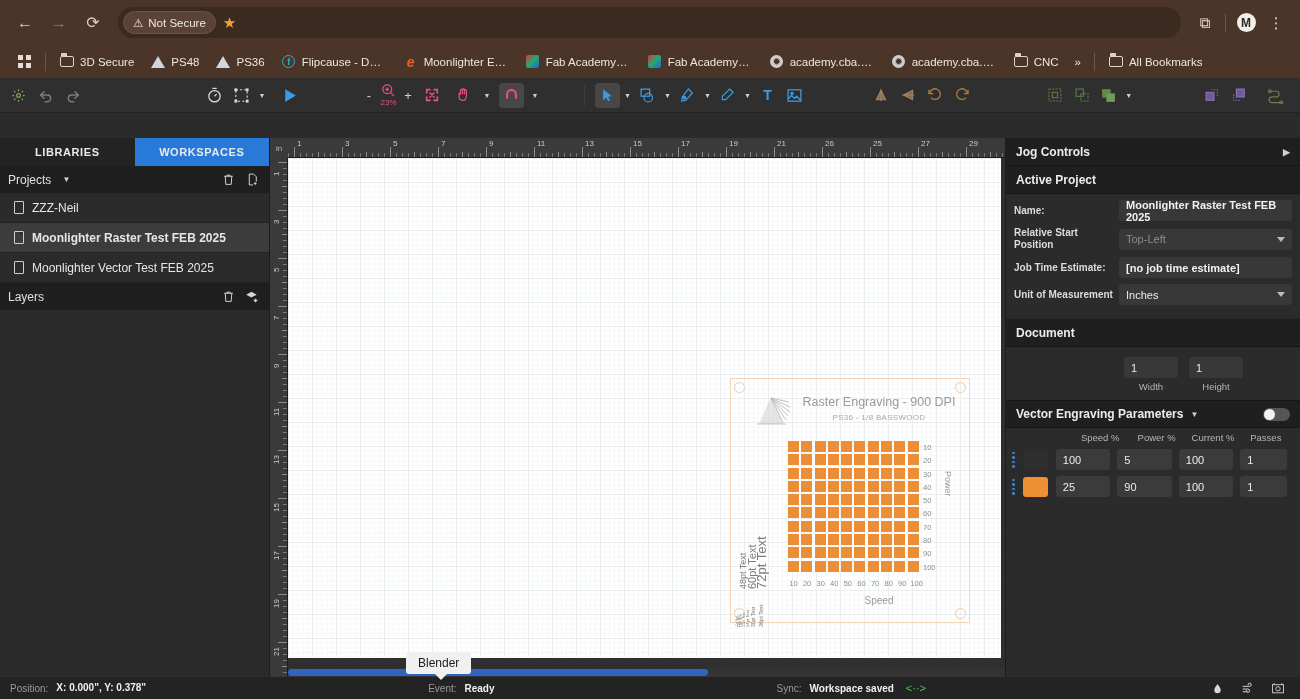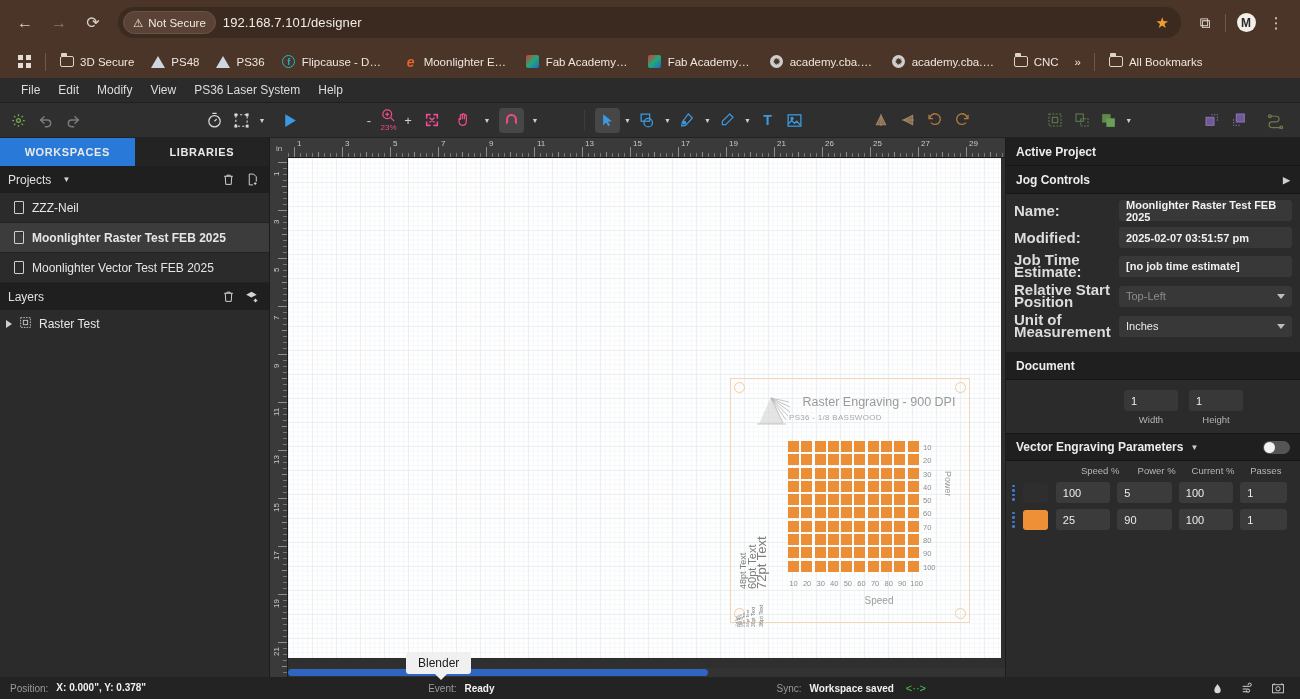--- a/index.html
+++ b/index.html
@@ -103,42 +103,42 @@
     background-image:
       linear-gradient(to right, #eceff2 1px, transparent 1px),
       linear-gradient(to bottom, #eceff2 1px, transparent 1px),
       linear-gradient(to right, #f5f7f9 1px, transparent 1px),
       linear-gradient(to bottom, #f5f7f9 1px, transparent 1px);
     background-size: 24px 24px, 24px 24px, 4.8px 4.8px, 4.8px 4.8px;
   }
   .artboard { position:absolute; left:442px; top:220px; width:240px; height:245px; border:1px solid #f3d5b8; }
   .reg { position:absolute; width:11px; height:11px; border:1px solid #f0cda8; border-radius:50%; }
   .art-title { position:absolute; left:58px; top:16px; width:180px; text-align:center; font-size:12.5px; color:#9a9a9a; font-family:"Liberation Sans",sans-serif; }
-  .art-sub { position:absolute; left:58px; top:34px; width:180px; text-align:left; font-size:8px; color:#a8a8a8; letter-spacing:.3px; }
+  .art-sub { position:absolute; left:58px; top:34px; width:180px; text-align:center; font-size:8px; color:#a8a8a8; letter-spacing:.3px; }
   .fanlogo { position:absolute; left:22px; top:14px; width:40px; height:34px; }
   .gridarea { position:absolute; left:57px; top:62px; }
   .cell { width:11px; height:11px; background:#ec8e35; display:inline-block; }
   .gridrow { display:flex; gap:2.3px; margin-bottom:2.3px; }
   .plabels { position:absolute; left:192px; top:62px; font-size:7.5px; color:#8e8e8e; line-height:13.3px; }
   .slabels { position:absolute; left:57px; top:200px; font-size:7.5px; color:#8e8e8e; display:flex; gap:2.6px; }
   .slabels span { width:11px; text-align:center; display:block; }
   .axis-power { position:absolute; left:222px; top:92px; font-size:9px; color:#9b9b9b; transform:rotate(90deg); transform-origin:left top; }
   .axis-speed { position:absolute; left:58px; top:216px; width:180px; text-align:center; font-size:10px; color:#9b9b9b; }
   .textcol { position:absolute; left:8px; top:60px; height:150px; width:48px; }
   .vtxt { position:absolute; transform:rotate(-90deg); transform-origin:left bottom; color:#7c7c7c; white-space:nowrap; font-family:"Liberation Sans",sans-serif;}
   .hscroll { position:absolute; left:18px; right:0; bottom:0; height:9px; background:#333; }
   .hscroll i { position:absolute; left:0; top:1px; height:7px; width:420px; background:#2f65c0; border-radius:4px; }
 
   
   .right { width:295px; background:#2b2b2b; border-left:1px solid #1c1c1c; }
   .rp-head { height:28px; background:#1f1f1f; display:flex; align-items:center; padding:0 10px; font-size:12px; font-weight:700; color:#ececec; border-bottom:1px solid #161616; }
   .rp-head .sp { flex:1; }
   .rp-body { padding:6px 8px 8px 8px; }
   .fld { display:flex; align-items:center; margin-bottom:6px; }
-  .fld-lbl { width:105px; font-size:15px; color:#dcdcdc; font-weight:700; line-height:12px; }
+  .fld-lbl { width:105px; font-size:10px; color:#dcdcdc; font-weight:700; line-height:12px; }
   .fld-val {
     flex:1; height:21px; background:#383838; border-radius:3px; display:flex; align-items:center;
     padding:0 7px; font-size:11px; color:#f0f0f0; font-weight:700;
   }
   .fld-sel { flex:1; height:21px; background:#383838; border-radius:3px; display:flex; align-items:center; padding:0 7px; font-size:11px; color:#ececec; }
   .fld-sel .sp { flex:1; }
   .caret { width:0;height:0;border-left:4px solid transparent;border-right:4px solid transparent;border-top:5px solid #bdbdbd; }
   .radio-row { display:flex; align-items:center; padding:6px 0 4px 0; }
   .radio-row .rl { width:105px; font-size:11px; color:#dcdcdc; font-weight:700; }
   .rad { display:flex; align-items:center; gap:6px; margin-right:26px; font-size:11px; color:#ececec; }
@@ -179,21 +179,20 @@
   <div class="browser">
     <div class="navbar">
       <div class="navbtn">←</div>
       <div class="navbtn disabled">→</div>
       <div class="navbtn">⟳</div>
       <div class="omnibox">
         <div class="notsecure">
           <span>⚠</span>
           <span>Not Secure</span>
         </div>
-        <div class="urltext">192.168.7.101/designer</div>
         <div class="starbtn">★</div>
       </div>
       <div class="chrome-right">
         <div class="cricon">⧉</div>
         <div class="vsep"></div>
         <div class="cricon">
           <span class="avatar-m">M</span>
         </div>
         <div class="cricon">⋮</div>
       </div>
@@ -278,28 +277,20 @@
       <div class="vsep"></div>
       <div class="bm">
         <span class="bm-ico">
             <span class="folder-ic"></span>
           </span>
         <span class="lbl">All Bookmarks</span>
       </div>
     </div>
   </div>
 
-  <div class="appmenu" id="appmenu">
-      <span class="mi">File</span>
-      <span class="mi">Edit</span>
-      <span class="mi">Modify</span>
-      <span class="mi">View</span>
-      <span class="mi">PS36 Laser System</span>
-      <span class="mi">Help</span>
-    </div>
 
   <div class="toolbar">
     <div class="tb-group">
       <div class="tb-btn">
         <svg width="15" height="15" viewBox="0 0 24 24" fill="none" stroke="#7aa84f" stroke-width="2">
             <circle cx="12" cy="12" r="3"></circle>
             <path d="M12 2v3M12 19v3M2 12h3M19 12h3M4.9 4.9l2.1 2.1M17 17l2.1 2.1M19.1 4.9L17 7M7 17l-2.1 2.1"></path>
           </svg>
       </div>
       <div class="tb-btn">
@@ -482,22 +473,22 @@
             <circle cx="20" cy="22" r="2"></circle>
           </svg>
       </div>
     </div>
   </div>
 
   <div class="main">
 
     <div class="left">
       <div class="tabs" id="left-tabs">
+          <div class="tab unsel">LIBRARIES</div>
           <div class="tab sel">WORKSPACES</div>
-          <div class="tab unsel">LIBRARIES</div>
         </div>
 
       <div class="sec-head">
         <span>Projects</span>
         <span class="sec-ico" style="font-size:8px">▼</span>
         <span class="sp"></span>
         <span class="sec-ico">
           <svg width="13" height="13" viewBox="0 0 24 24" fill="none" stroke="#d4d4d4" stroke-width="1.8">
               <path d="M4 6h16M9 6V4h6v2M6 6l1 15h10l1-15"></path>
             </svg>
@@ -532,30 +523,20 @@
               <path d="M4 6h16M9 6V4h6v2M6 6l1 15h10l1-15"></path>
             </svg>
         </span>
         <span class="sec-ico">
           <svg width="14" height="14" viewBox="0 0 24 24" fill="#d4d4d4">
               <polygon points="11,3 20,8 11,13 2,8"></polygon>
               <path d="M18 15v6M15 18h6" stroke="#d4d4d4" stroke-width="2.2" fill="none"></path>
             </svg>
         </span>
       </div>
-      <div id="layer-list">
-          <div class="layer-item">
-            <span class="tri-right"></span>
-            <span><svg width="13" height="13" viewBox="0 0 24 24" fill="none" stroke="#cfcfcf" stroke-width="1.6" stroke-dasharray="3 2">
-                <rect x="3" y="3" width="18" height="18"></rect>
-                <rect x="8" y="8" width="8" height="8" stroke-dasharray="0"></rect>
-              </svg></span>
-            <span>Raster Test</span>
-          </div>
-        </div>
 
     </div>
 
     <div class="canvaswrap">
       <div class="sheet">
 
         <div class="artboard">
           <div class="reg" style="left:3px;top:3px"></div>
           <div class="reg" style="right:3px;top:3px"></div>
           <div class="reg" style="left:3px;bottom:3px"></div>
@@ -985,53 +966,47 @@
           <div class="vlabel" style="left: 2px; top: 518px;">21</div>
         </div>
       <div class="rcorner">in</div>
       <div class="hscroll">
           <i></i>
         </div>
     </div>
 
     <div class="right">
       <div class="rp-head">
-        <span>Active Project</span>
-      </div>
-
-      <div class="rp-head">
         <span>Jog Controls</span>
         <span class="sp"></span>
         <span style="font-size:9px;color:#cfcfcf">▶</span>
+      </div>
+
+      <div class="rp-head">
+        <span>Active Project</span>
       </div>
       <div class="rp-body" id="ap-fields">
           <div class="fld">
             <div class="fld-lbl">Name:</div>
             <div class="fld-val">
               <span>Moonlighter Raster Test FEB 2025</span>
             </div>
           </div>
           <div class="fld">
-            <div class="fld-lbl">Modified:</div>
-            <div class="fld-val">
-              <span>2025-02-07 03:51:57 pm</span>
-            </div>
-          </div>
-          <div class="fld">
-            <div class="fld-lbl">Job Time Estimate:</div>
-            <div class="fld-val">
-              <span>[no job time estimate]</span>
-            </div>
-          </div>
-          <div class="fld">
             <div class="fld-lbl">Relative Start Position</div>
             <div class="fld-sel">
               <span style="color:#8d8d8d">Top-Left</span>
               <span class="sp"></span>
               <span class="caret"></span>
+            </div>
+          </div>
+          <div class="fld">
+            <div class="fld-lbl">Job Time Estimate:</div>
+            <div class="fld-val">
+              <span>[no job time estimate]</span>
             </div>
           </div>
           <div class="fld">
             <div class="fld-lbl">Unit of Measurement</div>
             <div class="fld-sel">
               <span>Inches</span>
               <span class="sp"></span>
               <span class="caret"></span>
             </div>
           </div>

